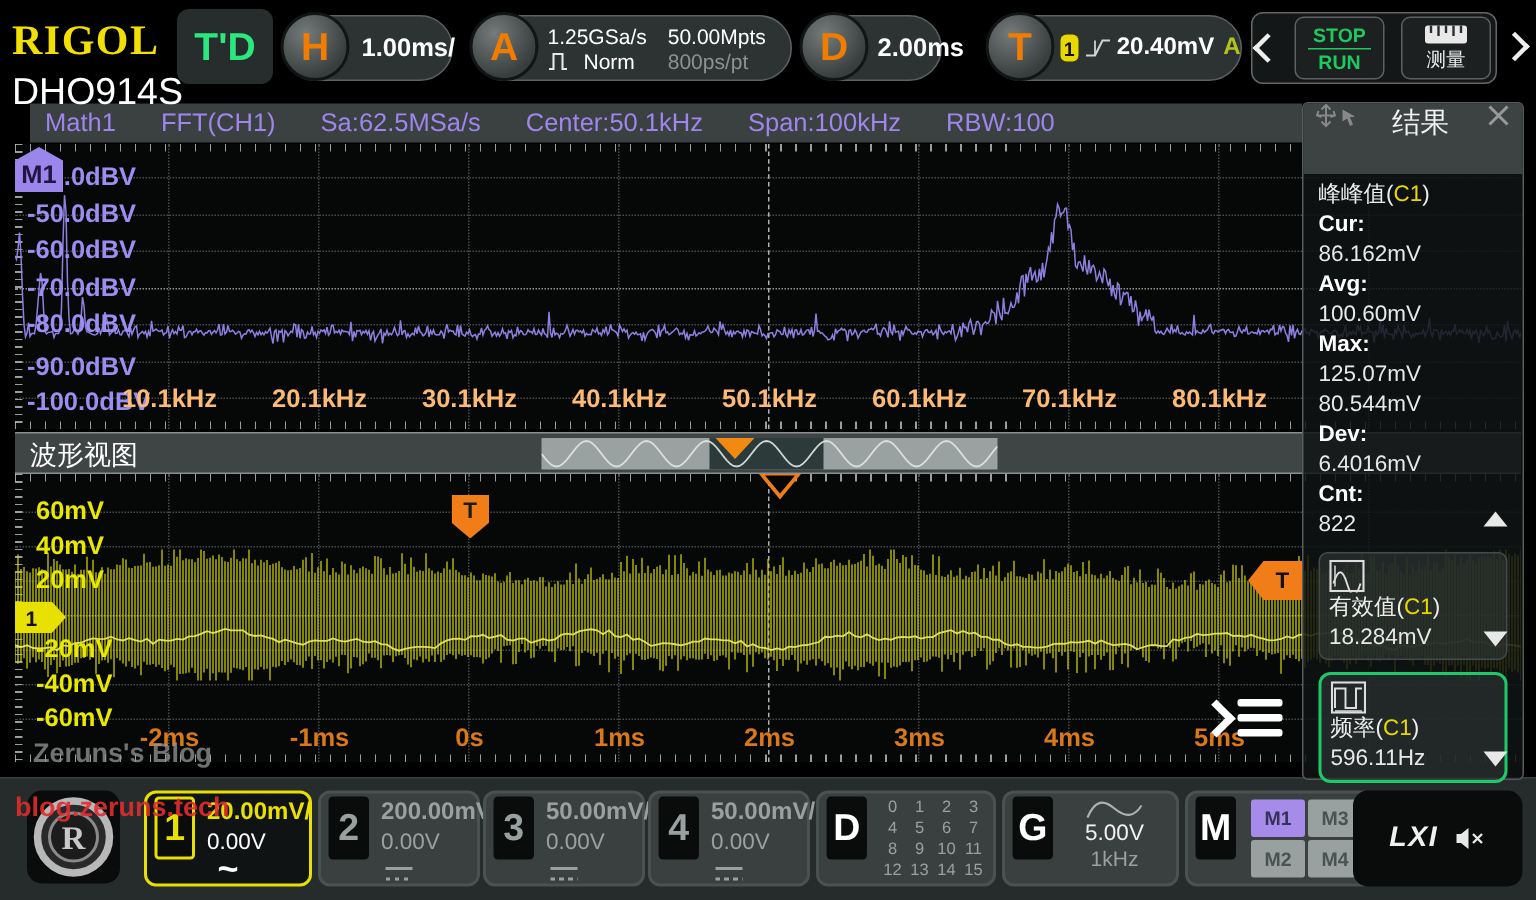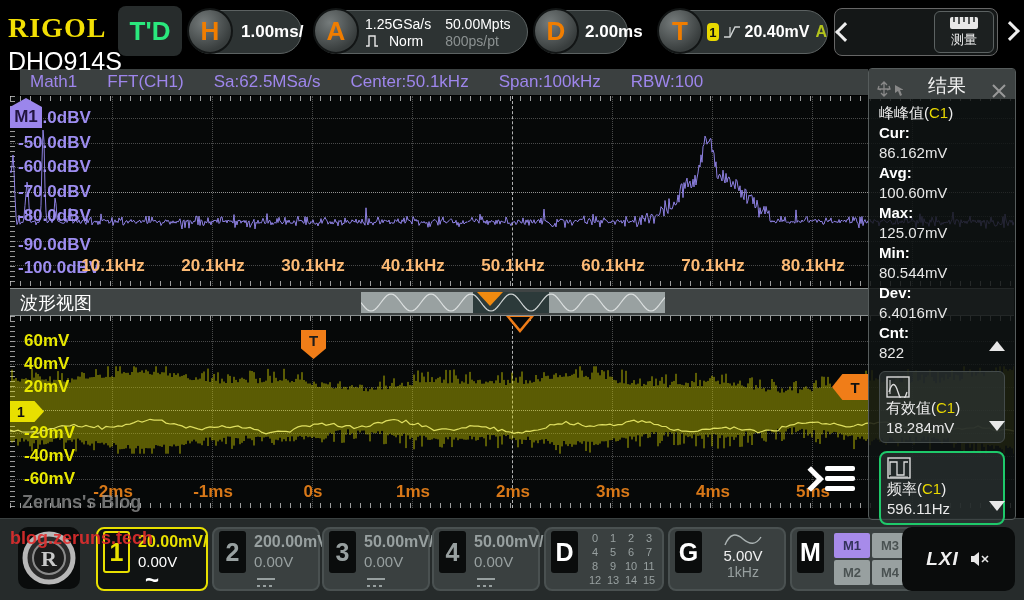--- a/index.html
+++ b/index.html
@@ -86,21 +86,21 @@
       border-top:1px solid #8a9090;border-bottom:1px solid #8a9090;box-sizing:border-box;}
   .waveheader .title{position:absolute;left:10px;top:2px;font-size:18px;color:#fff;}
   .navigator{position:absolute;left:351px;top:3px;width:304px;height:21px;background:#99a1a1;}
   .nav-window{position:absolute;left:112px;top:0;width:76px;height:21px;background:#2c3a3a;}
   .nav-tri{position:absolute;left:116px;top:0;width:0;height:0;border-left:13px solid transparent;
       border-right:13px solid transparent;border-top:14px solid #f08a10;z-index:3;}
   .navigator svg{position:absolute;left:0;top:0;z-index:2;}
   
   .panel{position:absolute;left:868px;top:68px;width:148px;height:452px;z-index:50;
       background:rgba(16,19,19,.84);border:1px solid #565c5c;border-radius:4px;box-sizing:border-box;}
-  .panel-header{height:30px;background:#3d4242;display:flex;align-items:flex-end;justify-content:space-between;
+  .panel-header{height:47px;background:#3d4242;display:flex;align-items:flex-start;justify-content:space-between;
       padding:0 8px;}
   .panel-title{font-size:19px;color:#f2f2f2;}
   .panel-body{padding:4px 10px;font-size:15px;line-height:20px;}
   .meas-name{color:#eee;}
   .chan{color:#e8d800;}
   .rlabel{font-weight:bold;color:#fff;}
   .rvalue{color:#e8e8e8;}
   .mgroup{margin-top:8px;background:rgba(46,53,53,.65);border:1px solid #444b4b;border-radius:6px;padding:4px 6px;}
   .mgroup.selected{border:2px solid #1ec96a;border-radius:8px;}
   .arr-up{position:absolute;right:10px;width:0;height:0;border-left:8px solid transparent;
@@ -182,20 +182,25 @@
           <path d="M1 13h6l5-10h5" stroke="#cfd4d4" fill="none" stroke-width="1.4"></path>
           <path d="M7 13V3" stroke="#cfd4d4" stroke-width="1.2"></path>
         </svg>
     </span>
     <span class="tlevel-txt">20.40mV</span>
     <span class="sweep">A</span>
   </div>
 
   <div class="navgroup">
     <div class="chev chev-l"></div>
+    <div class="stopbtn">
+      <span>STOP</span>
+      <span class="stopline"></span>
+      <span>RUN</span>
+    </div>
     <div class="measbtn">
       <span>
         <svg class="icon-svg" width="30" height="14" viewBox="0 0 30 14">
             <rect x="1" y="1" width="28" height="12" rx="2" fill="#e8e8e8"></rect>
             <path d="M5 1v5M10 1v7M15 1v5M20 1v7M25 1v5" stroke="#2a2e2e" stroke-width="1.6"></path>
           </svg>
       </span>
       <span>测量</span>
     </div>
   </div>
@@ -335,21 +340,20 @@
     <div>
       <span class="meas-name">峰峰值(</span><span class="chan">C1</span><span class="meas-name">)</span>
     </div>
     <div>
         <div class="rlabel">Cur:</div>
         <div class="rvalue">86.162mV</div>
         <div class="rlabel">Avg:</div>
         <div class="rvalue">100.60mV</div>
         <div class="rlabel">Max:</div>
         <div class="rvalue">125.07mV</div>
-        <div class="rlabel">Min:</div>
         <div class="rvalue">80.544mV</div>
         <div class="rlabel">Dev:</div>
         <div class="rvalue">6.4016mV</div>
         <div class="rlabel">Cnt:</div>
         <div class="rvalue">822</div>
       </div>
 
     <div class="mgroup">
       <span>
         <svg class="icon-svg" width="24" height="22" viewBox="0 0 24 22">

